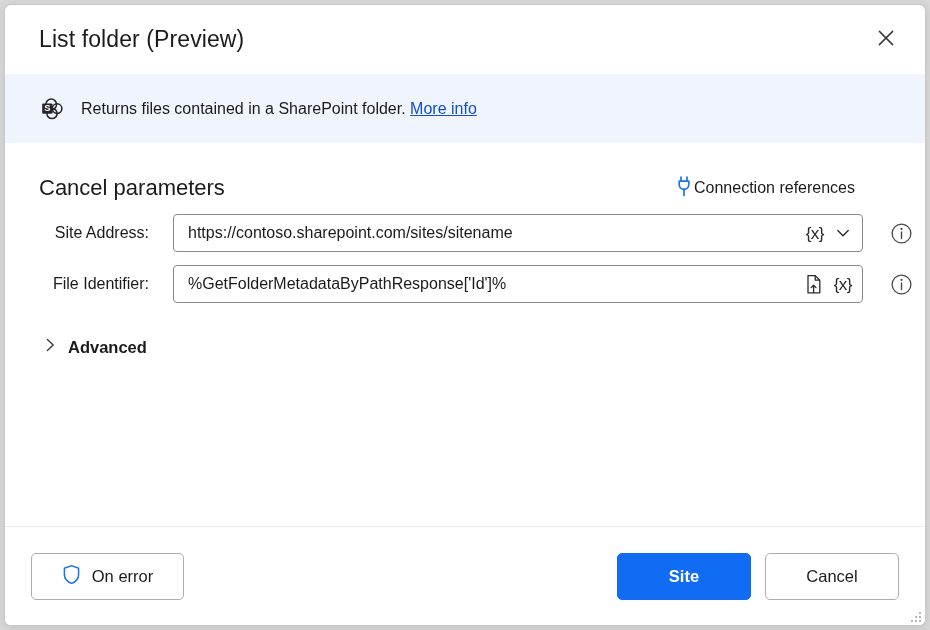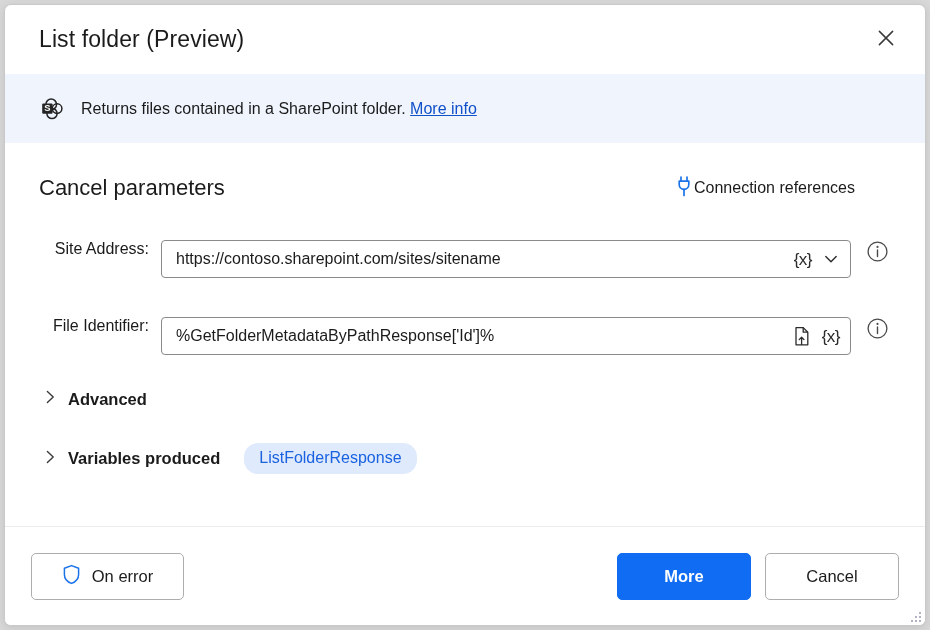--- a/index.html
+++ b/index.html
@@ -115,22 +115,23 @@
   }
   .conn-ref-label {
     font-size: 16px;
     color: #1b1b1b;
     white-space: nowrap;
   }
 
   
   .param-row {
     display: flex;
-    align-items: flex-start;
-    margin-top: 39px;
+    align-items: center;
+    margin-top: 13px;
+    gap: 12px;
   }
   .param-label {
     font-size: 16px;
     color: #1b1b1b;
     width: 122px;
     flex: 0 0 122px;
     text-align: right;
     padding-right: 12px;
     white-space: nowrap;
   }
@@ -371,44 +372,35 @@
 
     <div class="expander">
       <span>
         <svg width="13" height="16" viewBox="0 0 13 16" aria-hidden="true">
           <path d="M3.4 2.6 L9.2 8 L3.4 13.4" stroke="#3a3a3a" stroke-width="1.4" fill="none" stroke-linecap="round" stroke-linejoin="round"></path>
         </svg>
       </span>
       <span class="expander-label">Advanced</span>
     </div>
 
-    <div class="expander">
-      <span>
-        <svg width="13" height="16" viewBox="0 0 13 16" aria-hidden="true">
-          <path d="M3.4 2.6 L9.2 8 L3.4 13.4" stroke="#3a3a3a" stroke-width="1.4" fill="none" stroke-linecap="round" stroke-linejoin="round"></path>
-        </svg>
-      </span>
-      <span class="expander-label">Variables produced</span>
-      <span class="var-pill">ListFolderResponse</span>
-    </div>
 
   </div>
 
   <div class="footer">
     <button class="btn btn-default btn-onerror">
       <span>
         <svg width="19" height="21" viewBox="0 0 19 21" aria-hidden="true">
           <path d="M9.5 1.6 L16.6 4.3 v6.1 c0 4.6 -3.4 7.6 -7.1 9.0 c-3.7 -1.4 -7.1 -4.4 -7.1 -9.0 V4.3 z" fill="none" stroke="#1a73e8" stroke-width="1.5" stroke-linejoin="round"></path>
         </svg>
       </span>
       <span>On error</span>
     </button>
 
     <div class="footer-right">
-      <button class="btn btn-primary btn-save">More</button>
+      <button class="btn btn-primary btn-save">Site</button>
       <button class="btn btn-default btn-cancel">Cancel</button>
     </div>
 
     <span class="grip">
       <i style="right:0px;  bottom:0px;"></i>
       <i style="right:4px;  bottom:0px;"></i>
       <i style="right:8px;  bottom:0px;"></i>
       <i style="right:0px;  bottom:4px;"></i>
       <i style="right:4px;  bottom:4px;"></i>
       <i style="right:0px;  bottom:8px;"></i>

